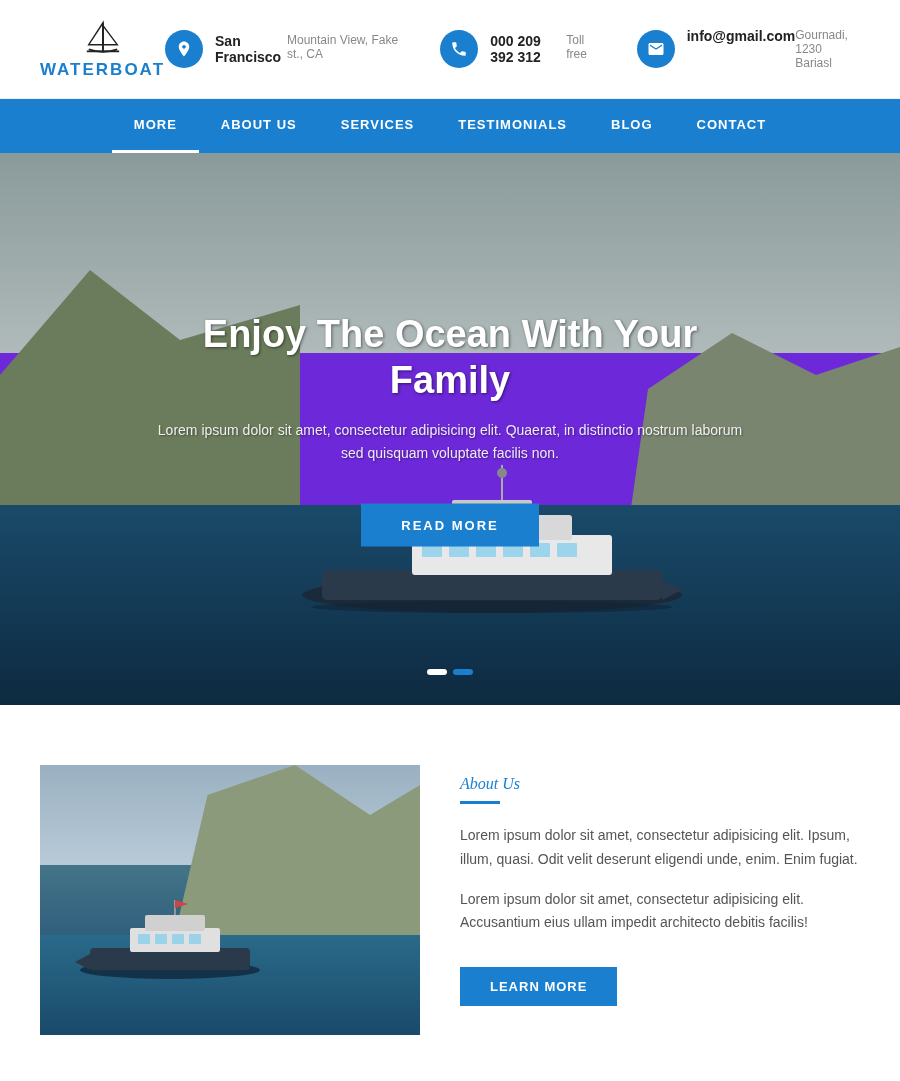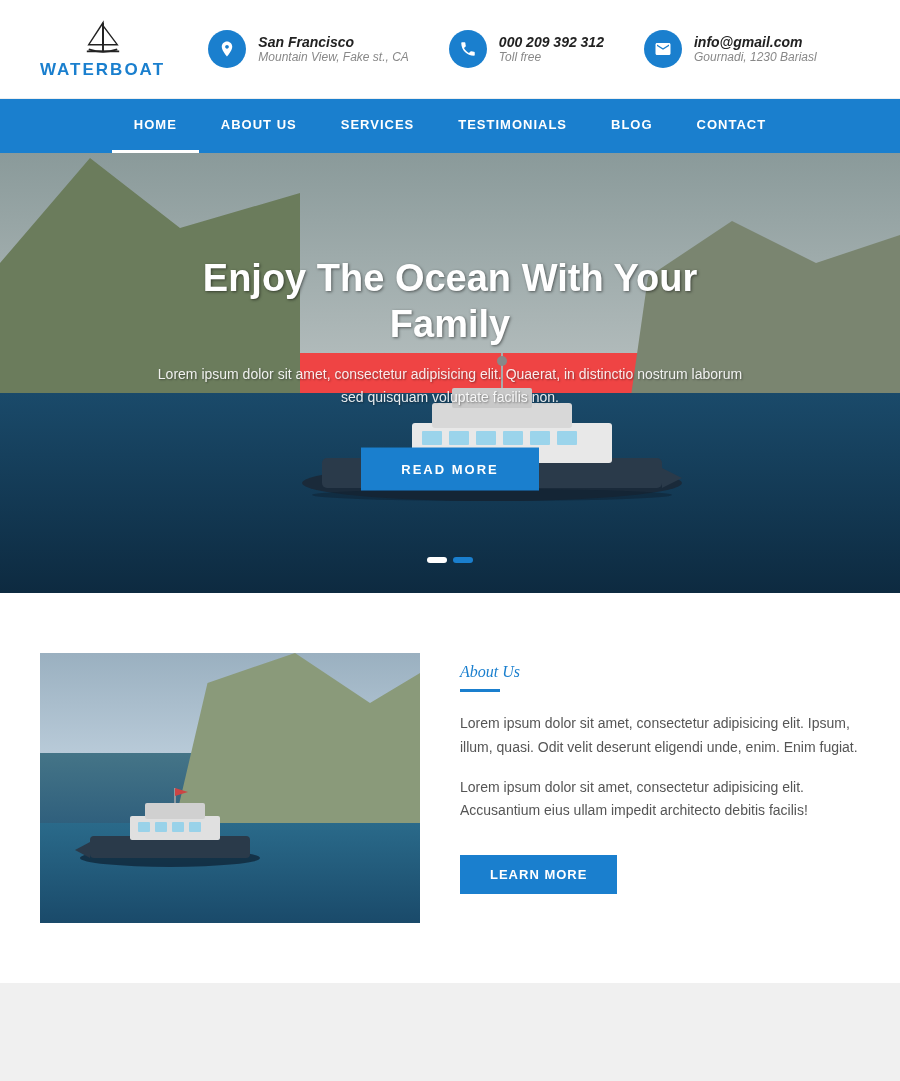--- a/index.html
+++ b/index.html
@@ -49,22 +49,21 @@
       display: flex;
       align-items: center;
       justify-content: center;
       flex-shrink: 0;
     }
     .contact-icon-circle svg {
       fill: white;
     }
     .contact-details {
       display: flex;
-      flex-direction: column;
-      font-style: italic;
+      flex-direction: row;
     }
     .contact-main {
       font-size: 14px;
       font-weight: bold;
       color: #222;
     }
     .contact-sub {
       font-size: 12px;
       color: #888;
     }
@@ -87,23 +86,23 @@
       position: relative;
     }
     .navbar a.active {
       border-bottom: 3px solid white;
     }
 
     
     .hero {
       position: relative;
       width: 100%;
-      height: 440px;
+      height: 552px;
       overflow: hidden;
-      background: #ef4444;
+      background: #6d28d9;
     }
     
     .hero-mountain-left {
       position: absolute;
       bottom: 120px;
       left: 0;
       width: 300px;
       height: 350px;
       background: #6b7c5c;
       clip-path: polygon(0 100%, 0 40%, 30% 10%, 60% 30%, 100% 20%, 100% 100%);
@@ -350,21 +349,21 @@
       </div>
       <div class="contact-details">
         <span class="contact-main">info@gmail.com</span>
         <span class="contact-sub">Gournadi, 1230 Bariasl</span>
       </div>
     </div>
   </div>
 </div>
 
 <nav class="navbar">
-  <a href="#" class="active">HOME</a>
+  <a href="#" class="active">MORE</a>
   <a href="#">ABOUT US</a>
   <a href="#">SERVICES</a>
   <a href="#">TESTIMONIALS</a>
   <a href="#">BLOG</a>
   <a href="#">CONTACT</a>
 </nav>
 
 <div class="hero">
 
   <div class="hero-sky"></div>

